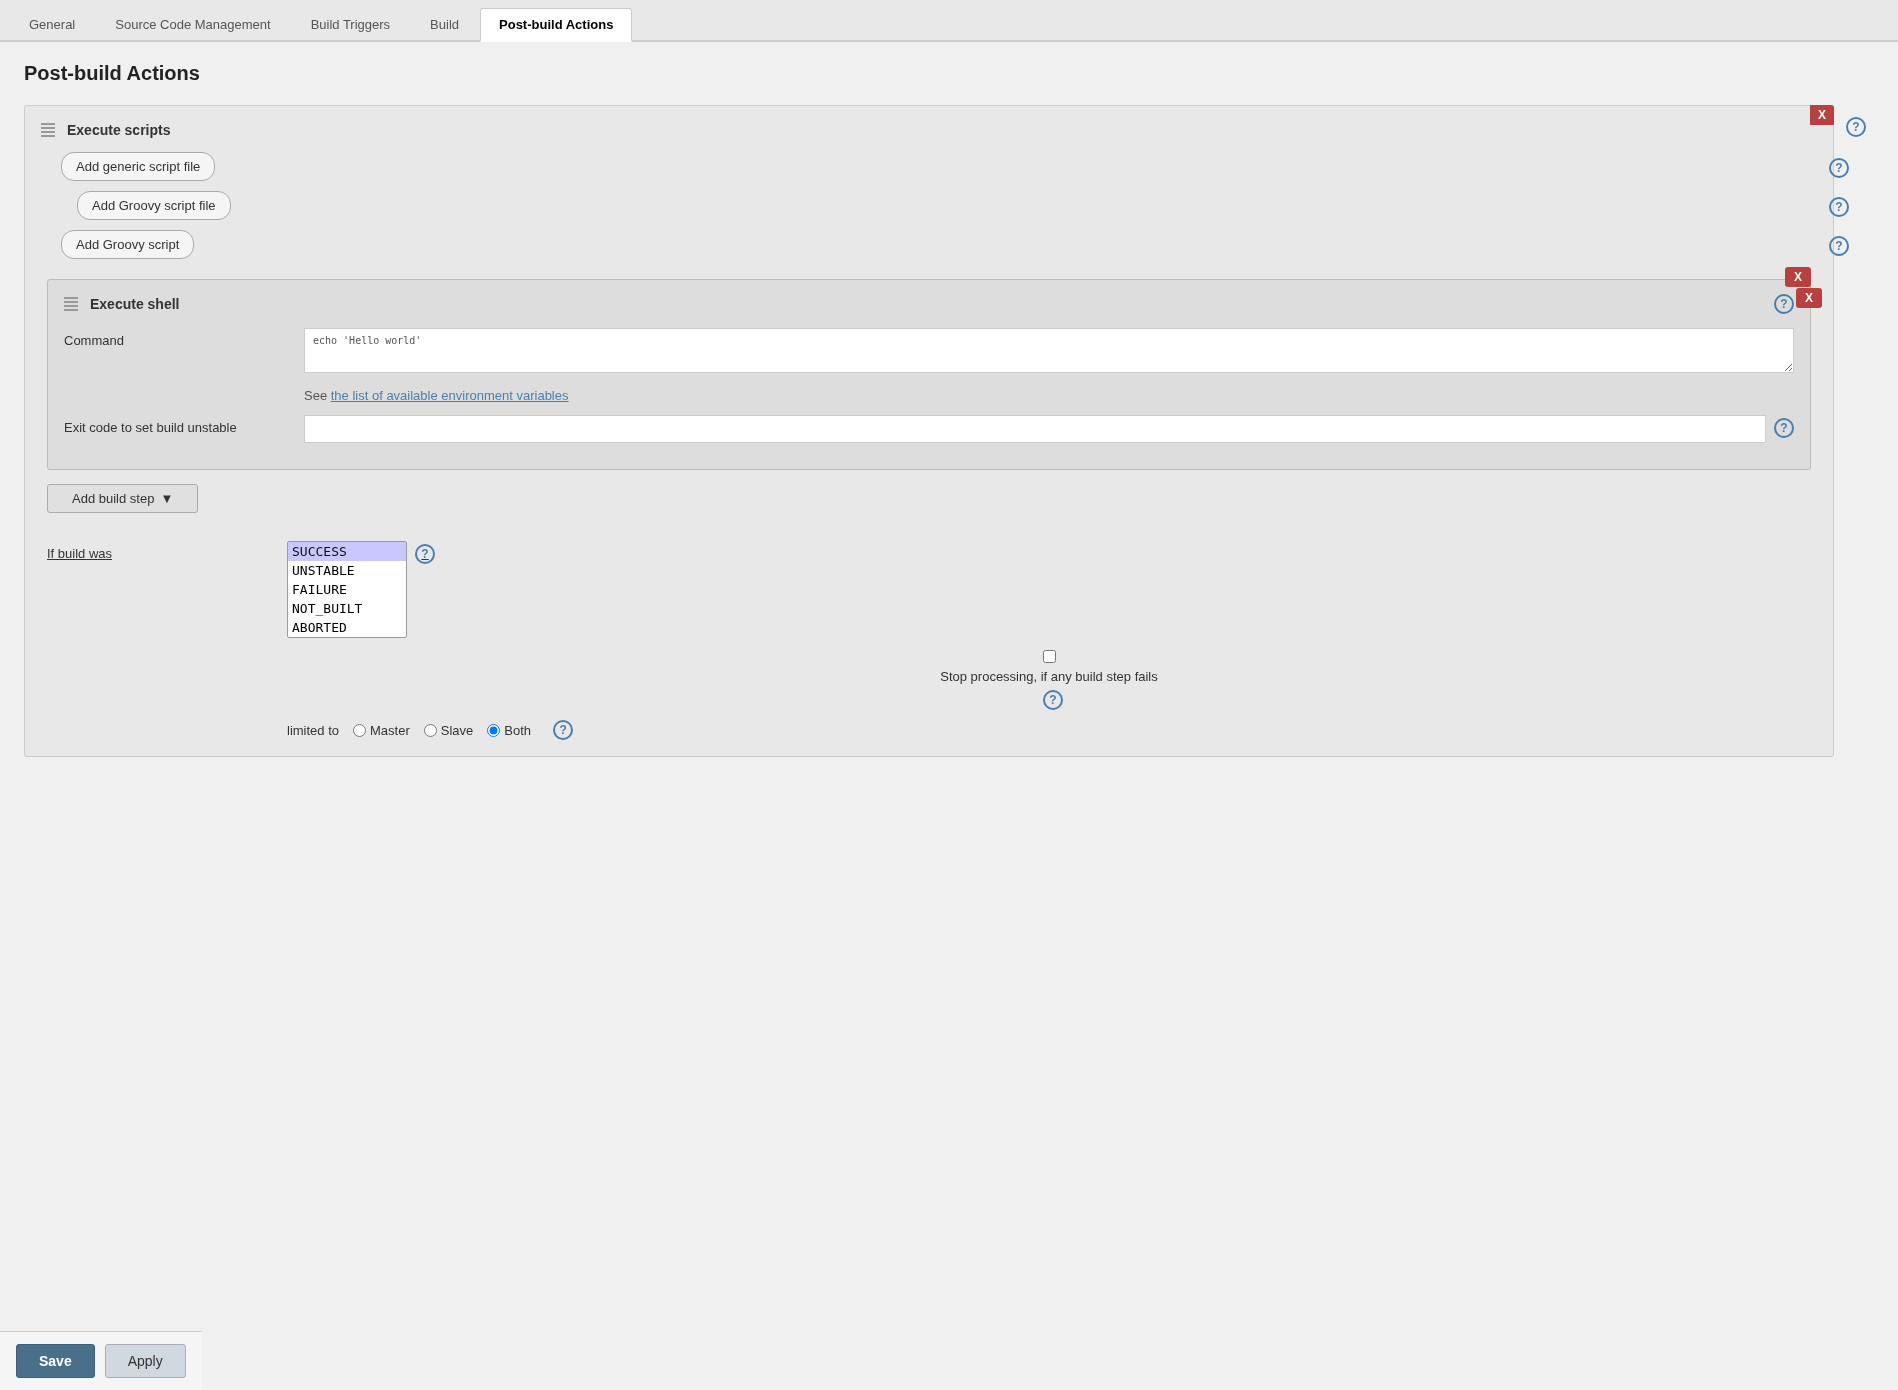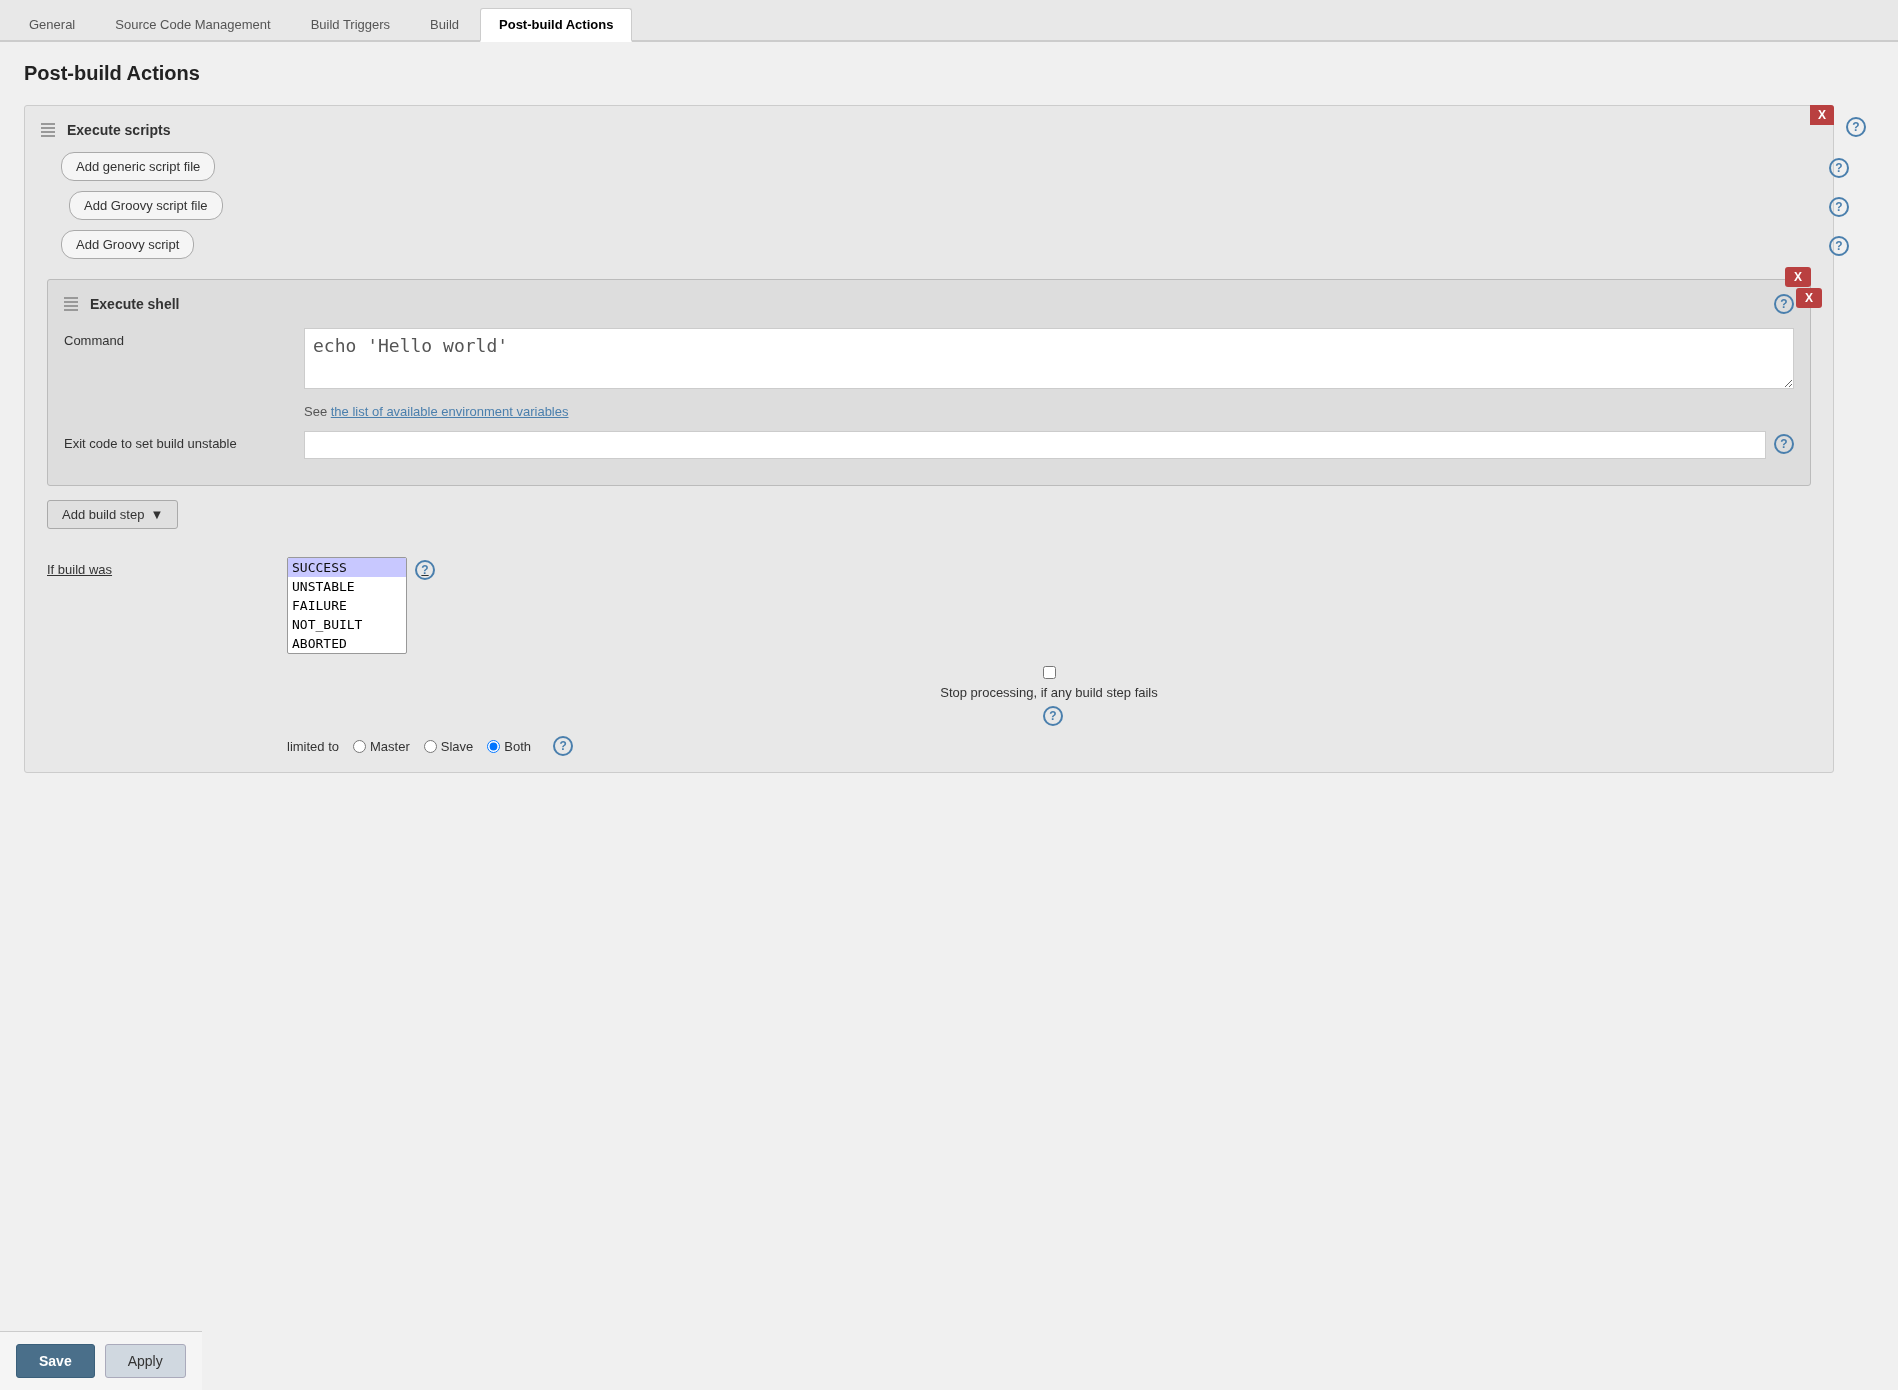--- a/index.html
+++ b/index.html
@@ -110,21 +110,21 @@
       cursor: pointer;
       color: #333;
       display: inline-block;
       margin-bottom: 10px;
     }
 
     .btn-dropdown {
       background: #e0e0e0;
       border: 1px solid #aaa;
       border-radius: 3px;
-      padding: 6px 14px;
+      padding: 6px 24px;
       font-size: 13px;
       cursor: pointer;
       color: #333;
       display: inline-flex;
       align-items: center;
       gap: 6px;
       margin-bottom: 14px;
     }
 
     
@@ -151,26 +151,26 @@
       flex-shrink: 0;
       color: #333;
     }
 
     .form-field {
       flex: 1;
     }
 
     .command-textarea {
       width: 100%;
-      height: 61px;
+      height: 45px;
       border: 1px solid #ccc;
       background: #fff;
       padding: 6px 8px;
       font-family: monospace;
-      font-size: 18px;
+      font-size: 10px;
       resize: vertical;
       color: #555;
     }
 
     .env-link-row {
       margin-left: 240px;
       margin-bottom: 12px;
       font-size: 13px;
       color: #555;
     }
@@ -308,21 +308,21 @@
             <span></span>
         </div>
         <span>Execute scripts</span>
       </div>
 
       <div style="margin-left: 20px; position: relative;">
         <button class="btn">Add generic script file</button>
         <span class="help-circle" style="position: absolute; right: -32px; top: 6px;">?</span>
       </div>
 
-      <div style="margin-left: 28px; position: relative; display: block;">
+      <div style="margin-left: 36px; position: relative; display: block;">
         <button class="btn">Add Groovy script file</button>
         <span class="help-circle" style="position: absolute; right: -32px; top: 6px;">?</span>
       </div>
 
       <div style="margin-left: 20px; position: relative; display: block;">
         <button class="btn">Add Groovy script</button>
         <span class="help-circle" style="position: absolute; right: -32px; top: 6px;">?</span>
       </div>
 
       <div style="position: relative; margin-top: 10px; margin-left: 6px; margin-right: 6px;">

